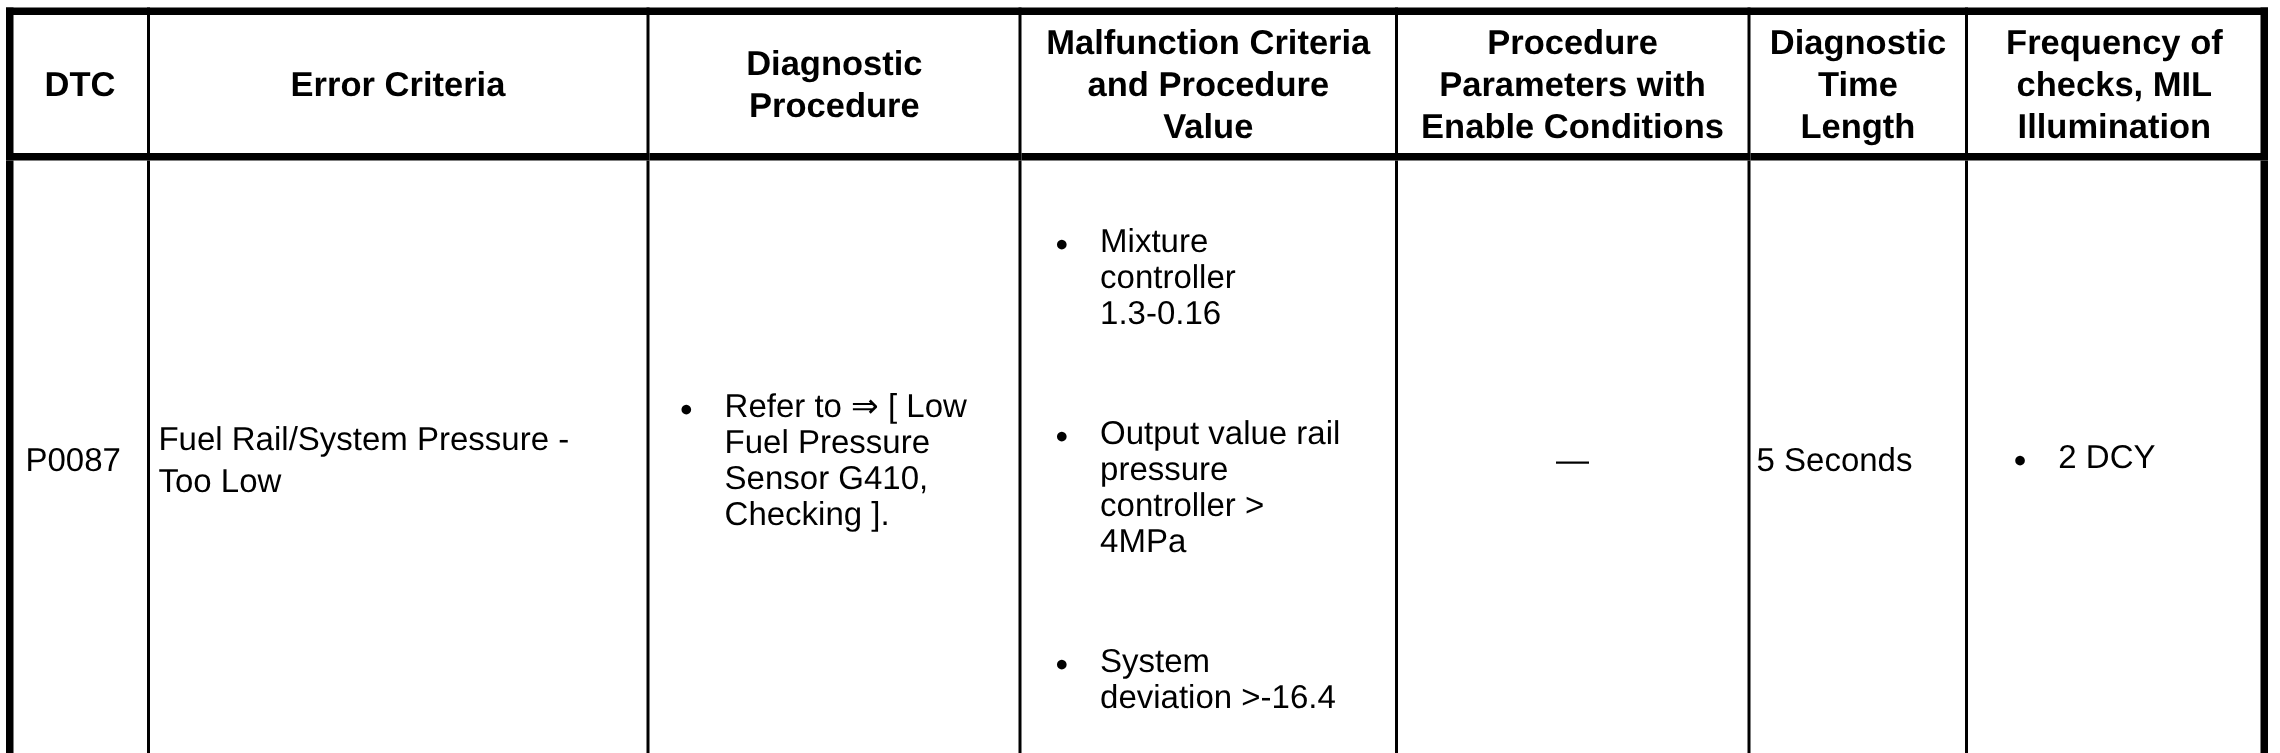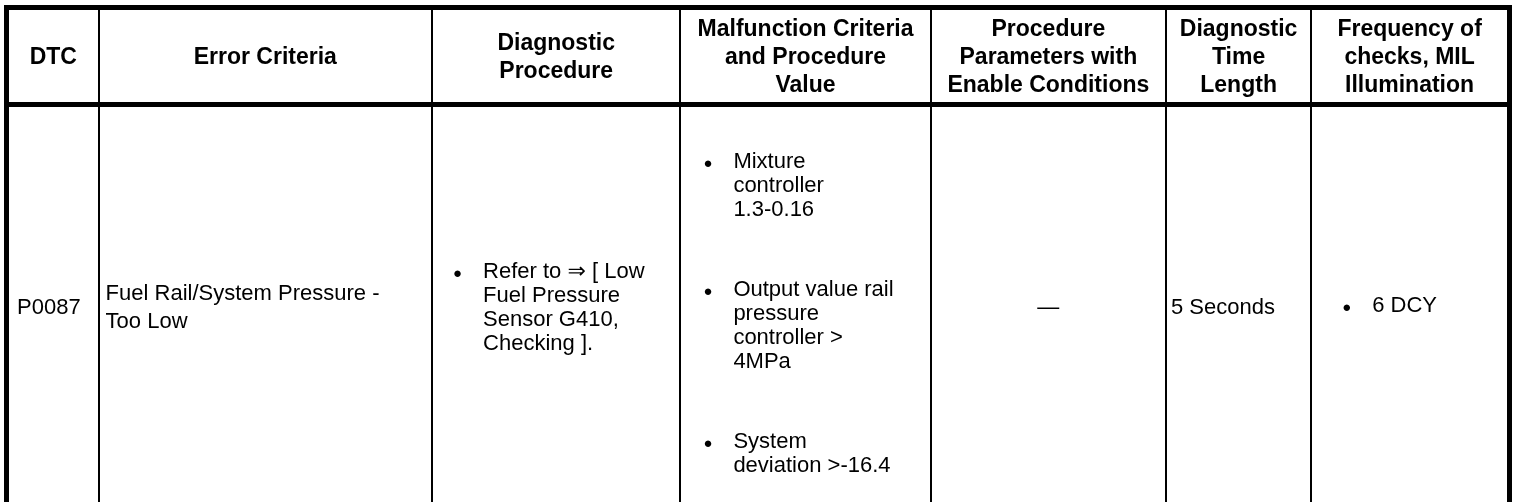--- a/index.html
+++ b/index.html
@@ -144,19 +144,19 @@
             <span class="bullet">●</span>
             <span class="bullet-text">System
 deviation &gt;-16.4</span>
           </div>
         </td>
         <td class="cell-secondary">—</td>
         <td class="cell-monitoring">5 Seconds</td>
         <td class="cell-frequency">
           <div class="bullet-item">
             <span class="bullet">●</span>
-            <span class="bullet-text">6 DCY</span>
+            <span class="bullet-text">2 DCY</span>
           </div>
         </td>
       </tr>
     </tbody>
   </table>
 </div>
 
 </body></html>

